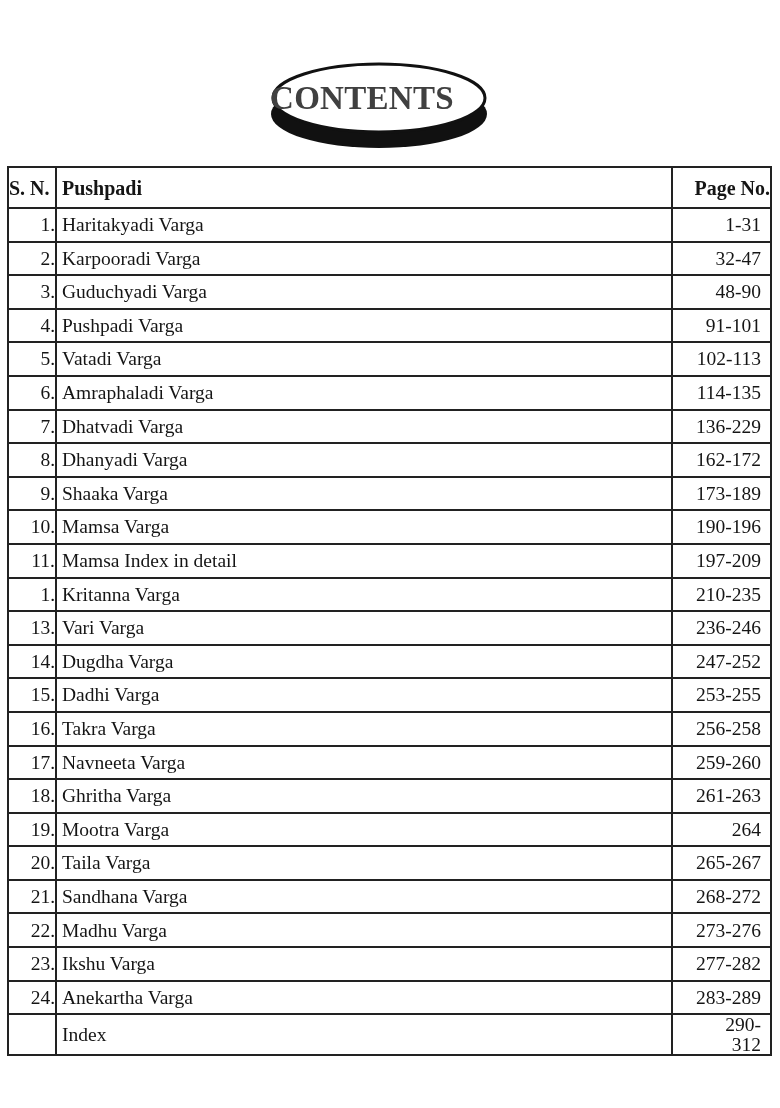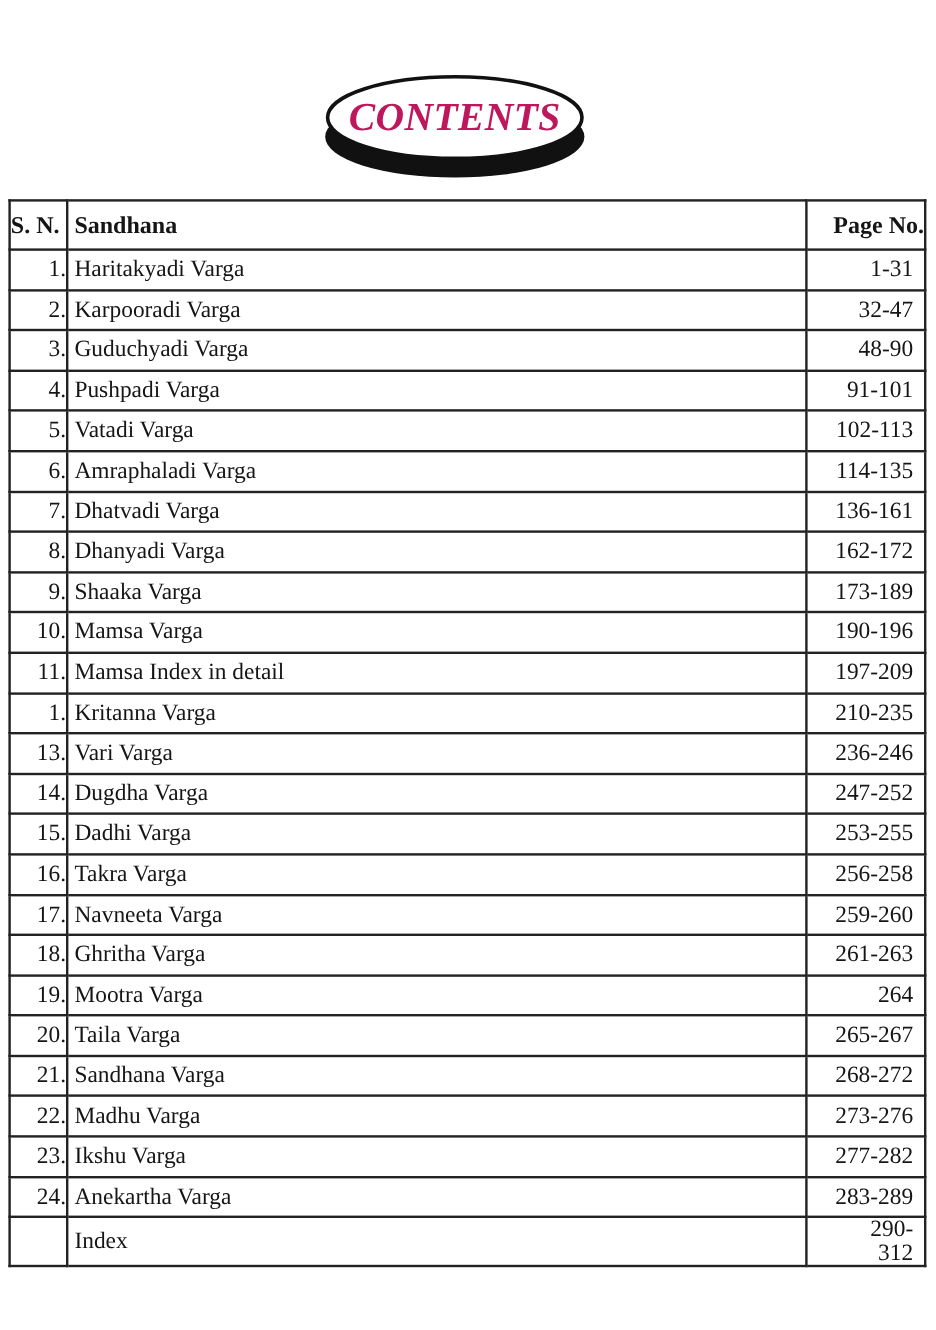--- a/index.html
+++ b/index.html
@@ -3,22 +3,22 @@
 <meta charset="utf-8">
 <style>
   html, body { margin: 0; padding: 0; }
   body {
     width: 780px; height: 1108px; background: #ffffff; position: relative; overflow: hidden;
     font-family: "Liberation Serif", "DejaVu Serif", serif; color: #151515;
   }
   .title-wrap { position: absolute; left: 270px; top: 60px; width: 220px; height: 92px; }
   .title-wrap svg { position: absolute; left: 0; top: 0; }
   .title-text {
-    position: absolute; left: 0; top: 20px; width: 218px; text-align: center;
-    font-size: 33px; font-weight: bold; letter-spacing: 0.3px; color: #be185d; font-style: italic;
+    position: absolute; left: 0; top: 20px; width: 218px; text-align: left;
+    font-size: 33px; font-weight: bold; letter-spacing: 0.3px; color: #404040;
   }
   table.toc {
     position: absolute; left: 7px; top: 166px; width: 765px;
     border-collapse: collapse; table-layout: fixed;
   }
   table.toc td, table.toc th {
     border: 2px solid #222; padding: 0; font-size: 19.5px; line-height: 1;
   }
   table.toc th { height: 39px; font-weight: bold; text-align: left; font-size: 20px; }
   table.toc td { height: 31.6px; }
@@ -36,21 +36,21 @@
     <ellipse cx="109" cy="54" rx="108" ry="34" fill="#111"></ellipse>
     <ellipse cx="109" cy="38" rx="106" ry="34" fill="#fff" stroke="#111" stroke-width="3"></ellipse>
   </svg>
   <div class="title-text">CONTENTS</div>
 </div>
 
 <table class="toc">
   <thead>
     <tr>
       <th class="c-sn">S. N.</th>
-      <th class="c-ch">Sandhana</th>
+      <th class="c-ch">Pushpadi</th>
       <th class="c-pg">Page No.</th>
     </tr>
   </thead>
   <tbody id="toc-body">
       <tr>
         <td class="c-sn">1.</td>
         <td class="c-ch">Haritakyadi Varga</td>
         <td class="c-pg">1-31</td>
       </tr>
       <tr>
@@ -74,21 +74,21 @@
         <td class="c-pg">102-113</td>
       </tr>
       <tr>
         <td class="c-sn">6.</td>
         <td class="c-ch">Amraphaladi Varga</td>
         <td class="c-pg">114-135</td>
       </tr>
       <tr>
         <td class="c-sn">7.</td>
         <td class="c-ch">Dhatvadi Varga</td>
-        <td class="c-pg">136-161</td>
+        <td class="c-pg">136-229</td>
       </tr>
       <tr>
         <td class="c-sn">8.</td>
         <td class="c-ch">Dhanyadi Varga</td>
         <td class="c-pg">162-172</td>
       </tr>
       <tr>
         <td class="c-sn">9.</td>
         <td class="c-ch">Shaaka Varga</td>
         <td class="c-pg">173-189</td>

